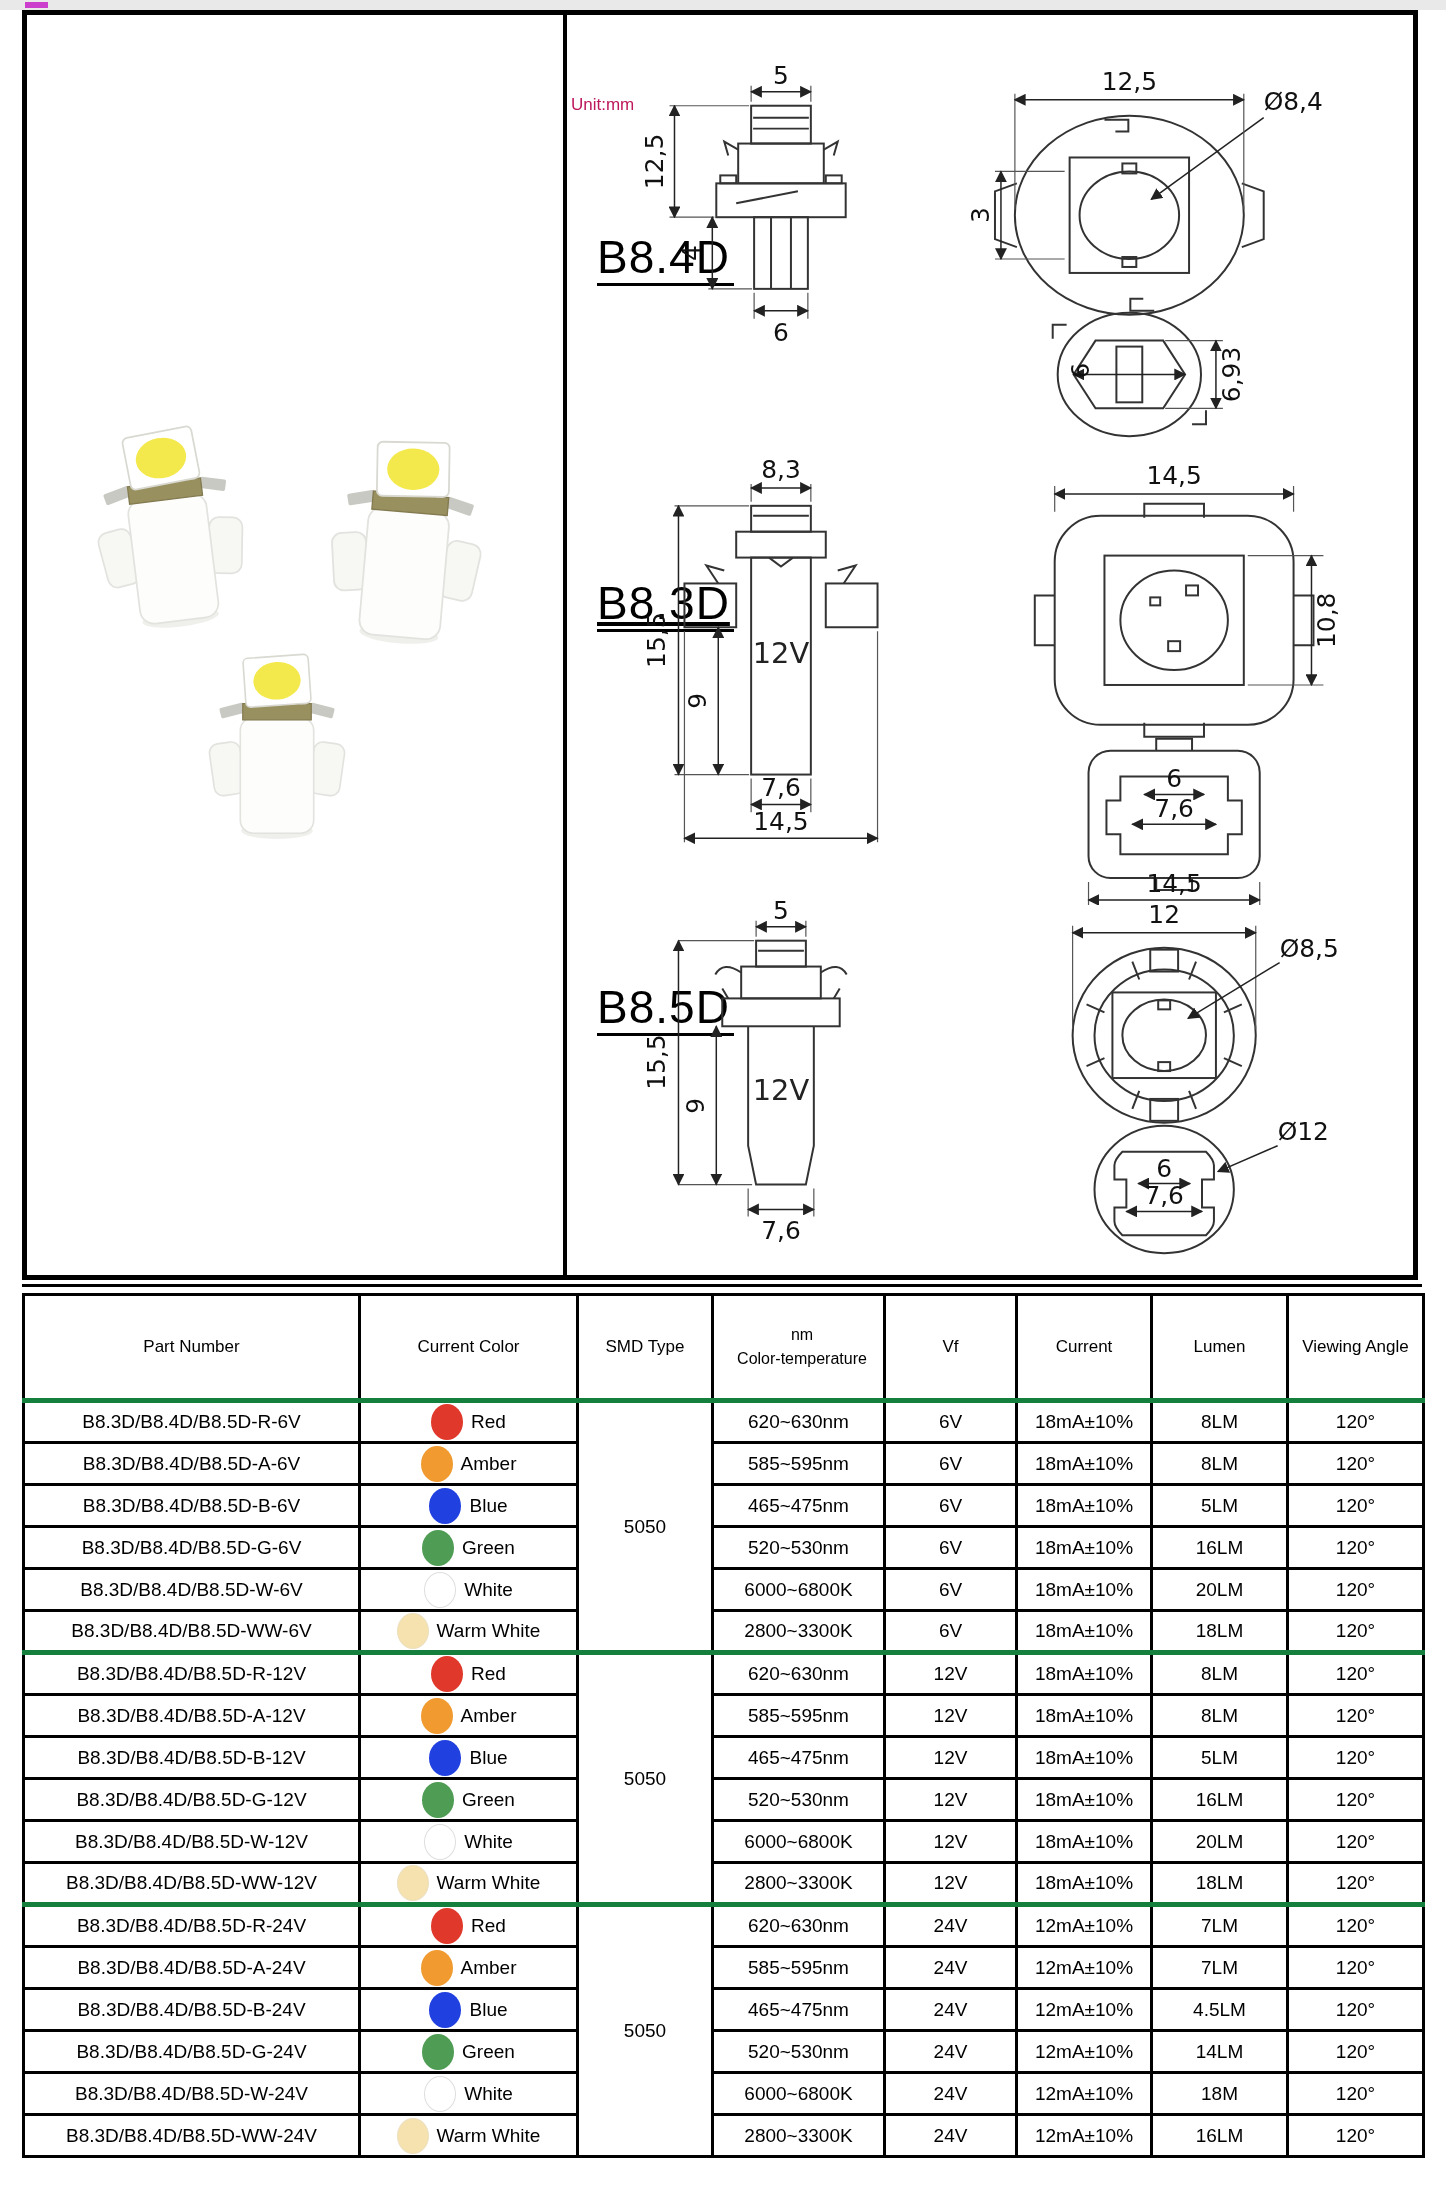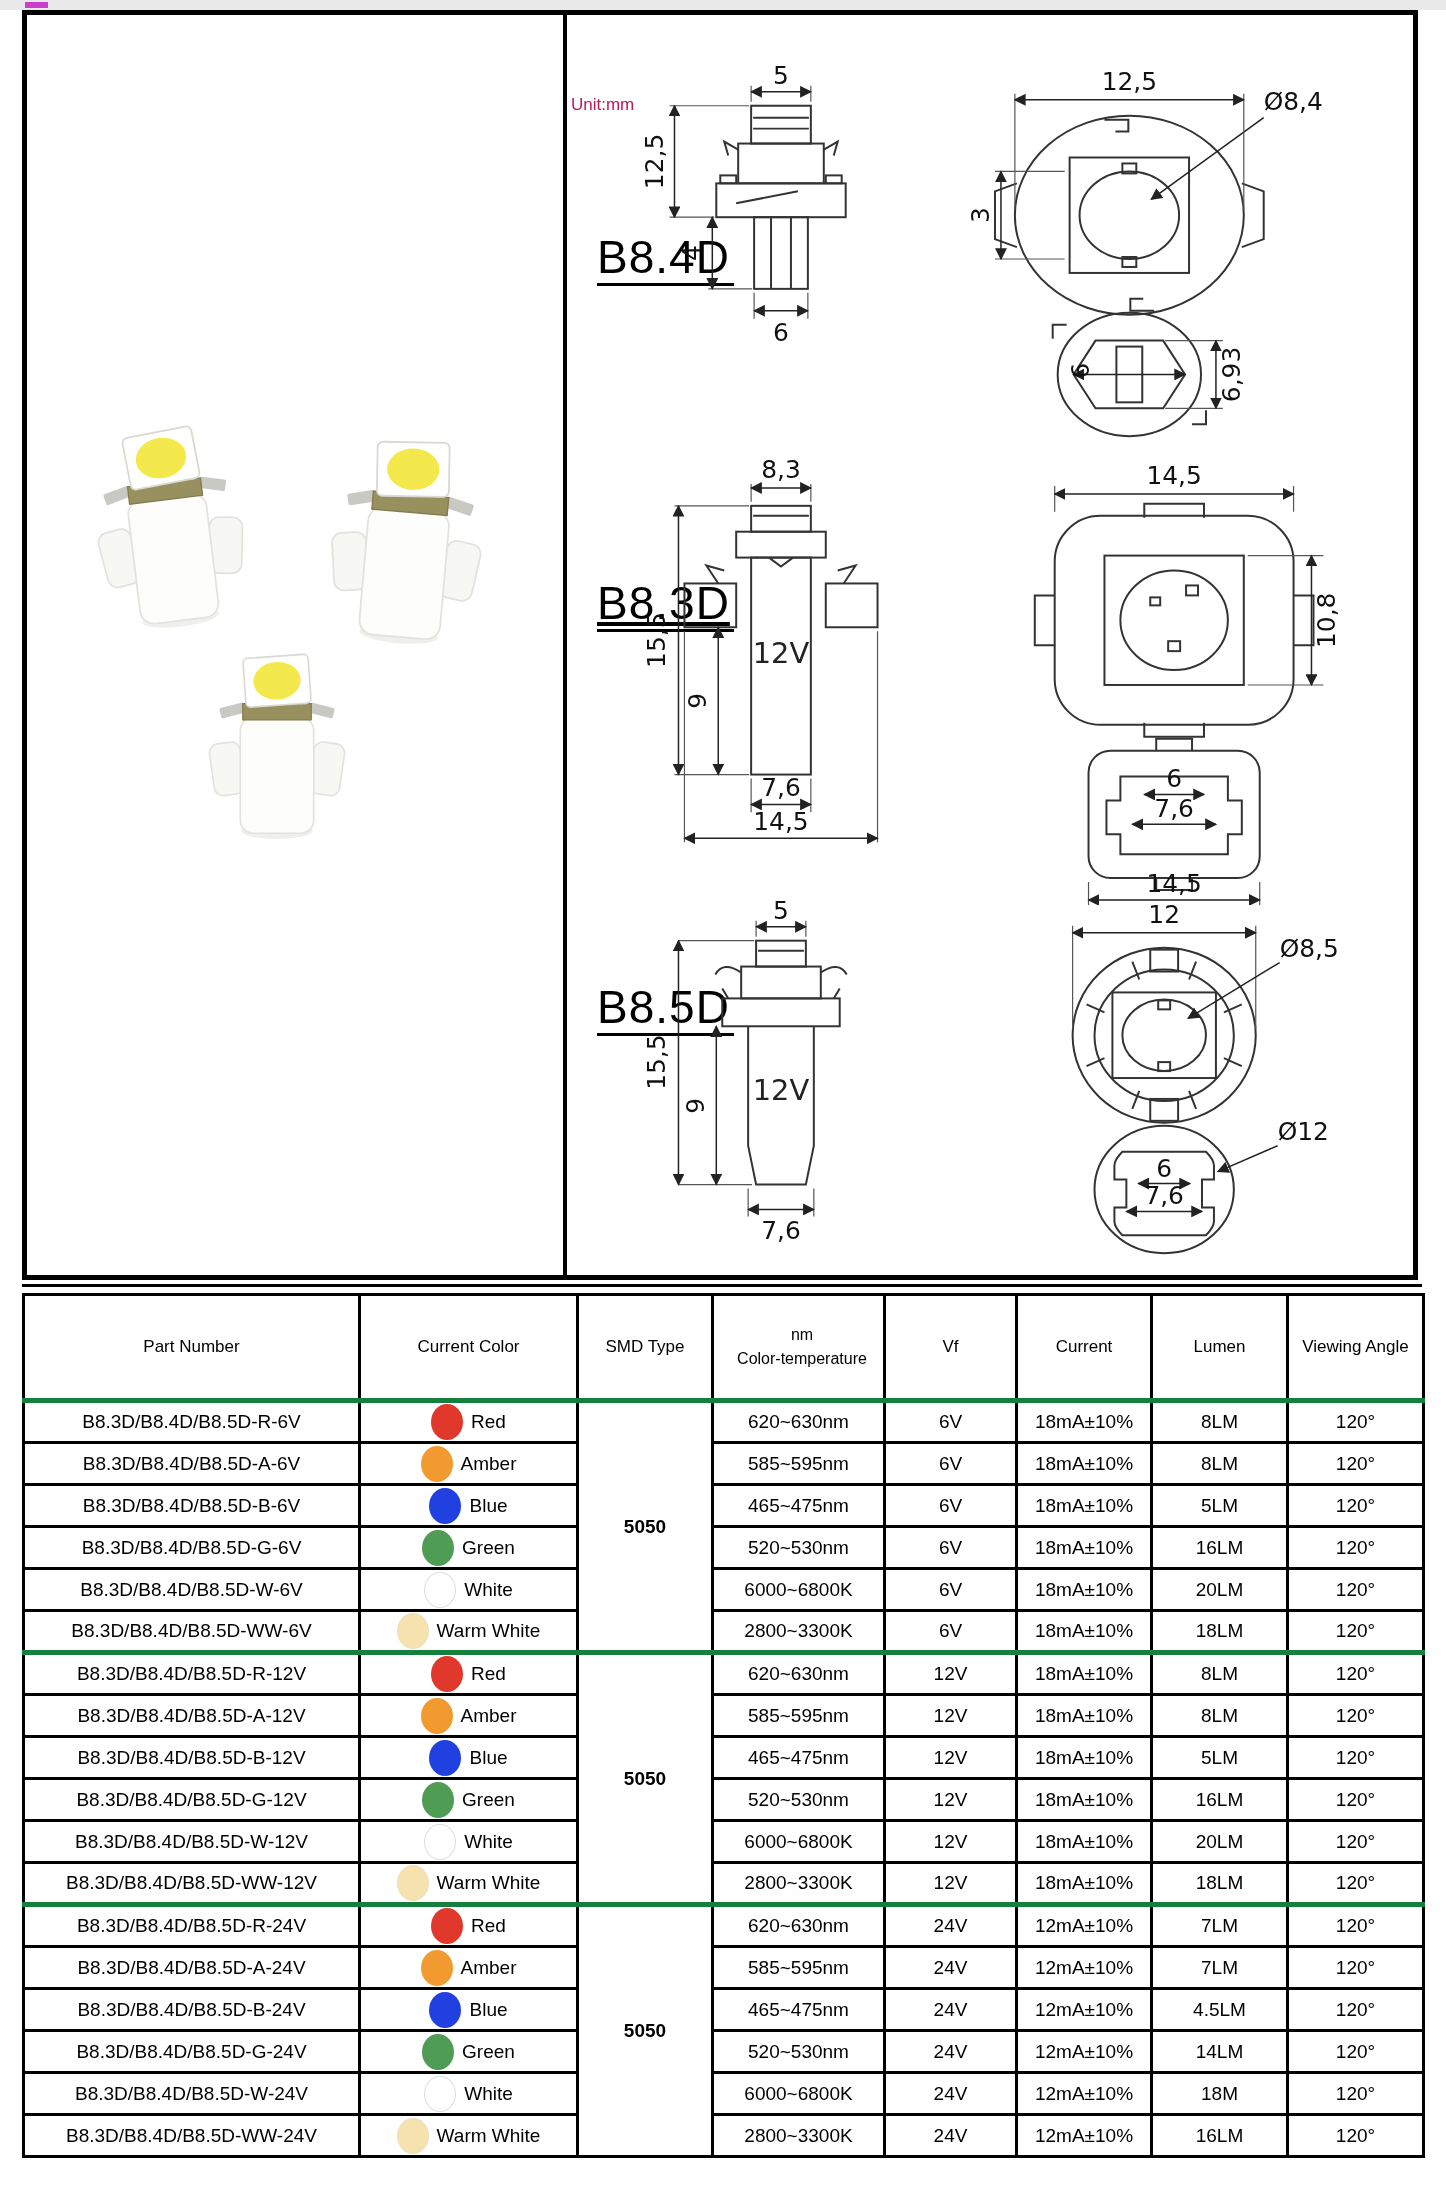--- a/index.html
+++ b/index.html
@@ -37,21 +37,21 @@
   table.spec-table{position:absolute;top:1293px;left:22px;width:1400px;border-collapse:collapse;
     table-layout:fixed;background:#fff;}
   .spec-table th,.spec-table td{border:3px solid #000;box-sizing:border-box;}
   .spec-table thead th{height:106px;font-weight:400;font-size:17px;text-align:center;
     border-bottom:4px solid #000;padding:0 4px;}
   .spec-table thead th div{line-height:1.5;}
   .spec-table tbody td{height:42px;font-size:19px;text-align:center;padding:0;border-top:2px solid #000;}
   .spec-table tbody tr.group-start td{border-top:5px solid #15803d;}
   td.cell-part{text-align:left;padding-left:26px;font-size:20px;}
   td.cell-color{text-align:left;padding-left:20px;font-size:21px;}
-  td.cell-smd{font-size:19px;font-weight:bold;}
+  td.cell-smd{font-size:19px;}
   .dot{display:inline-block;width:30px;height:34px;border-radius:50%;vertical-align:middle;
     margin-right:8px;border:1px solid transparent;}
   .cell-color span.cname{vertical-align:middle;}
 </style>
 </head>
 <body>
 
 <div class="top-strip"></div>
 <div class="magenta-mark"></div>
 

